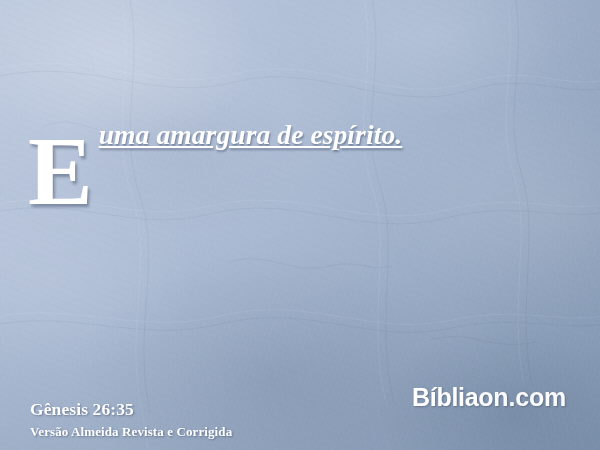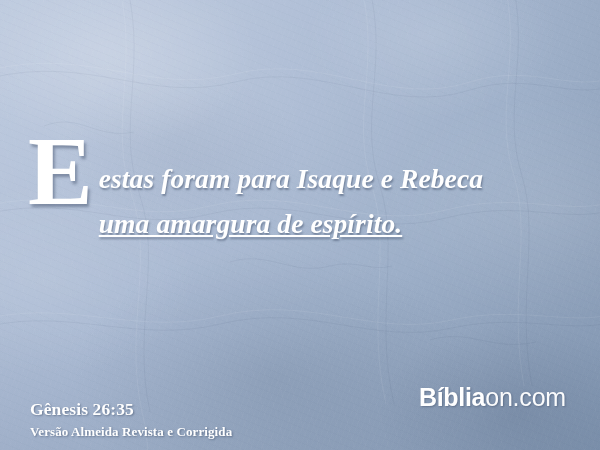--- a/index.html
+++ b/index.html
@@ -151,21 +151,21 @@
     font-family: "Liberation Sans", "DejaVu Sans", sans-serif;
     font-size: 25px;
     line-height: 1;
     color: #ffffff;
     white-space: nowrap;
     text-shadow: 1px 1px 2px rgba(41,56,82,.38);
     margin-right: 4px;
     margin-top: -4px;
   }
   .logo-strong { font-weight: bold; letter-spacing: -.3px; text-align: right; }
-  .logo-light  { font-weight: normal; letter-spacing: -.2px; opacity: .97; }
+  .logo-light  { font-weight: bold; letter-spacing: -.2px; opacity: .97; }
 </style>
 </head>
 <body>
 
 <div class="card">
 
   <div class="tex tex-facets"></div>
   <div class="tex tex-fibre"></div>
 
   <div class="tex tex-wrinkles">
@@ -189,21 +189,20 @@
         <path d="M44,126 C80,112 96,140 134,132"></path>
         <path d="M430,340 C470,328 492,352 536,342"></path>
       </g>
     </svg>
   </div>
 
   <div class="tex tex-vignette"></div>
 
   <div class="verse">
     <span class="dropcap">E</span>
-    <div class="verse-line verse-line-1">estas foram para Isaque e Rebeca</div>
     <div class="verse-line verse-line-2">uma amargura de espírito.</div>
   </div>
 
   <div class="footer">
 
     <div class="ref-block">
       <div class="ref-citation">Gênesis 26:35</div>
       <div class="ref-version">Versão Almeida Revista e Corrigida</div>
     </div>
 

